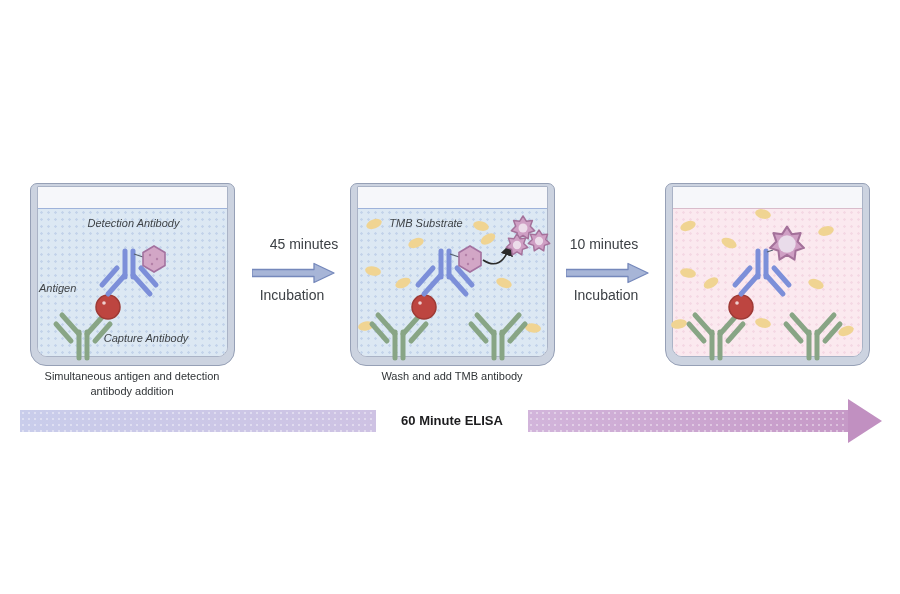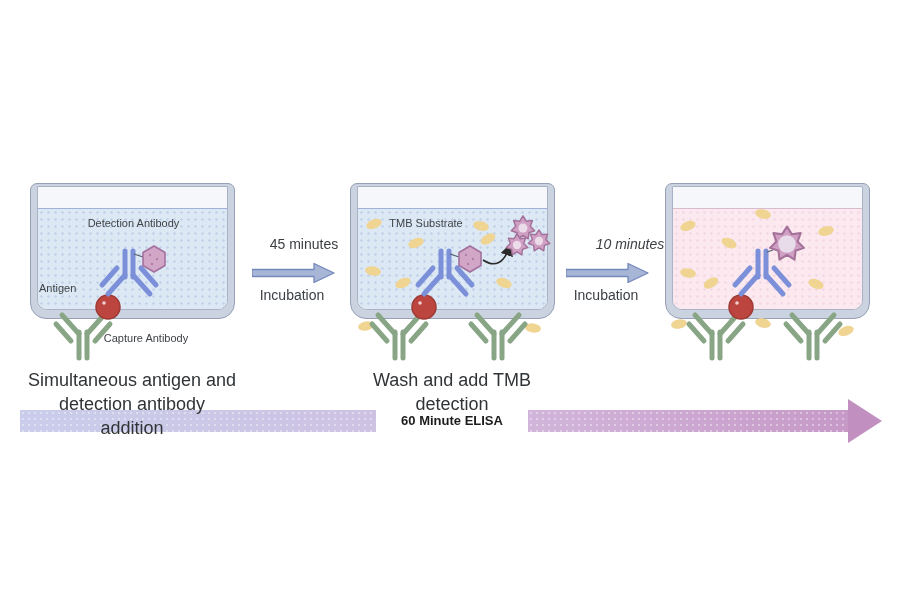--- a/index.html
+++ b/index.html
@@ -2,44 +2,45 @@
 <html><head>
 <meta charset="utf-8">
 <style>
   html,body { margin:0; padding:0; background:#fff; }
   .stage {
     position:relative; width:900px; height:594px; background:#ffffff;
     font-family:"Liberation Sans", sans-serif; overflow:hidden;
   }
   
   .well {
-    position:absolute; width:205px; height:136px; box-sizing:border-box;
+    position:absolute; width:205px; height:183px; box-sizing:border-box;
     background:#ccd3e0; border:1.5px solid #96a0b6;
     border-radius:7px 7px 16px 16px;
+    font-style:italic;
   }
   .well-inner {
     position:absolute; left:6px; right:6px; top:2px; bottom:8px;
     background:#f6f7fa; border:1px solid #aab3c6;
     border-radius:1px 1px 10px 10px; overflow:hidden; z-index:1;
   }
   .liquid { position:absolute; left:0; right:0; top:21px; bottom:0; }
   .liquid.blue {
     background-color:#dce8f3;
     background-image:radial-gradient(rgba(130,160,210,0.28) 1px, transparent 1.5px);
     background-size:7px 7px; border-top:1.5px solid #9fb3da;
   }
   .liquid.pink {
     background-color:#fbe9ef;
     background-image:radial-gradient(rgba(225,165,195,0.25) 1px, transparent 1.5px);
     background-size:7px 7px; border-top:1.5px solid #d9bccb;
   }
   .well-art { position:absolute; left:0; top:0; z-index:2; }
   .well-label { position:absolute; z-index:3; font-size:11px; color:#3f4347; }
   .caption {
-    position:absolute; top:369px; font-size:18px; line-height:1.32;
+    position:absolute; top:369px; font-size:11px; line-height:1.32;
     color:#303437; text-align:center; z-index:2;
   }
   
   .trans-text { position:absolute; width:104px; text-align:center; font-size:14px; color:#3c4045; }
   .trans-arrow { position:absolute; }
   
   .tl-bar { position:absolute; top:410px; height:22px; }
   .tl-left {
     left:20px; width:356px;
     background:
@@ -155,23 +156,23 @@
       <use href="#hex" transform="translate(106,62)"></use>
       <path d="M132 76 Q150 88 159 62" fill="none" stroke="#2a2a2a" stroke-width="1.6" marker-end="url(#arrh)"></path>
       <g>
         <use href="#star7" transform="translate(172,44)"></use>
         <use href="#star7" transform="translate(188,57) scale(0.92)"></use>
         <use href="#star7" transform="translate(166,61) scale(0.92)"></use>
       </g>
     </svg>
     <div class="well-label" style="left:15px; top:33px; width:120px; text-align:center;">TMB Substrate</div>
   </div>
-  <div class="caption" style="left:367px; width:170px;">Wash and add TMB detection</div>
-
-  <div class="trans-text" style="left:578px; top:236px;font-style:italic;">10 minutes</div>
+  <div class="caption" style="left:367px; width:170px;">Wash and add TMB antibody</div>
+
+  <div class="trans-text" style="left:552px; top:236px;">10 minutes</div>
   <svg class="trans-arrow" style="left:566px; top:260px;" width="84" height="26" viewBox="0 0 84 26">
     <polygon points="0,9.5 62,9.5 62,3.5 82,13 62,22.5 62,16.5 0,16.5" fill="#a7b5d7" stroke="#7588bb" stroke-width="1.3" stroke-linejoin="round"></polygon>
   </svg>
   <div class="trans-text" style="left:554px; top:287px;">Incubation</div>
 
   <div class="well" style="left:665px; top:183px;">
     <div class="well-inner">
       <div class="liquid pink"></div>
     </div>
     <svg class="well-art" width="205" height="183" viewBox="0 0 205 183">

